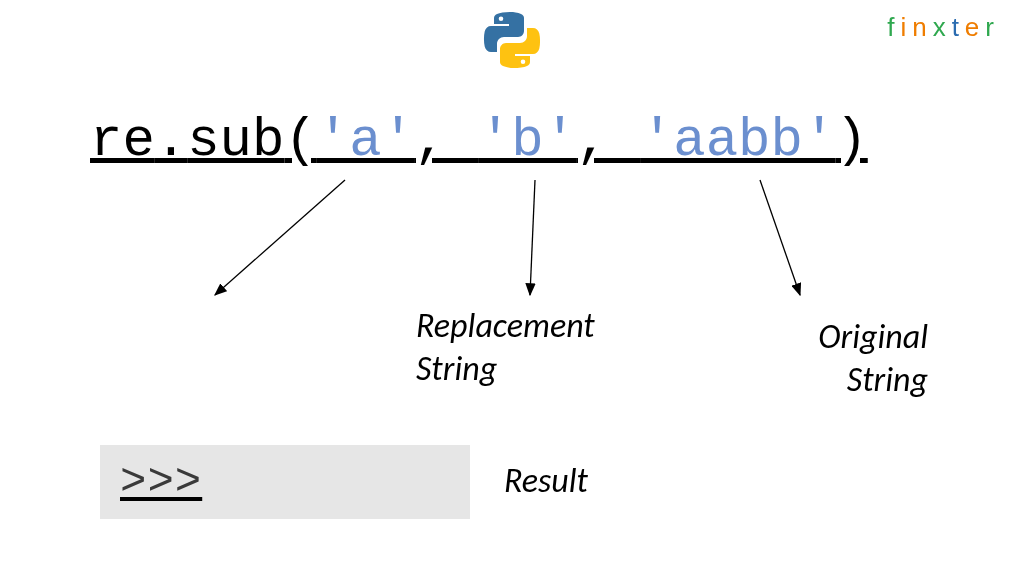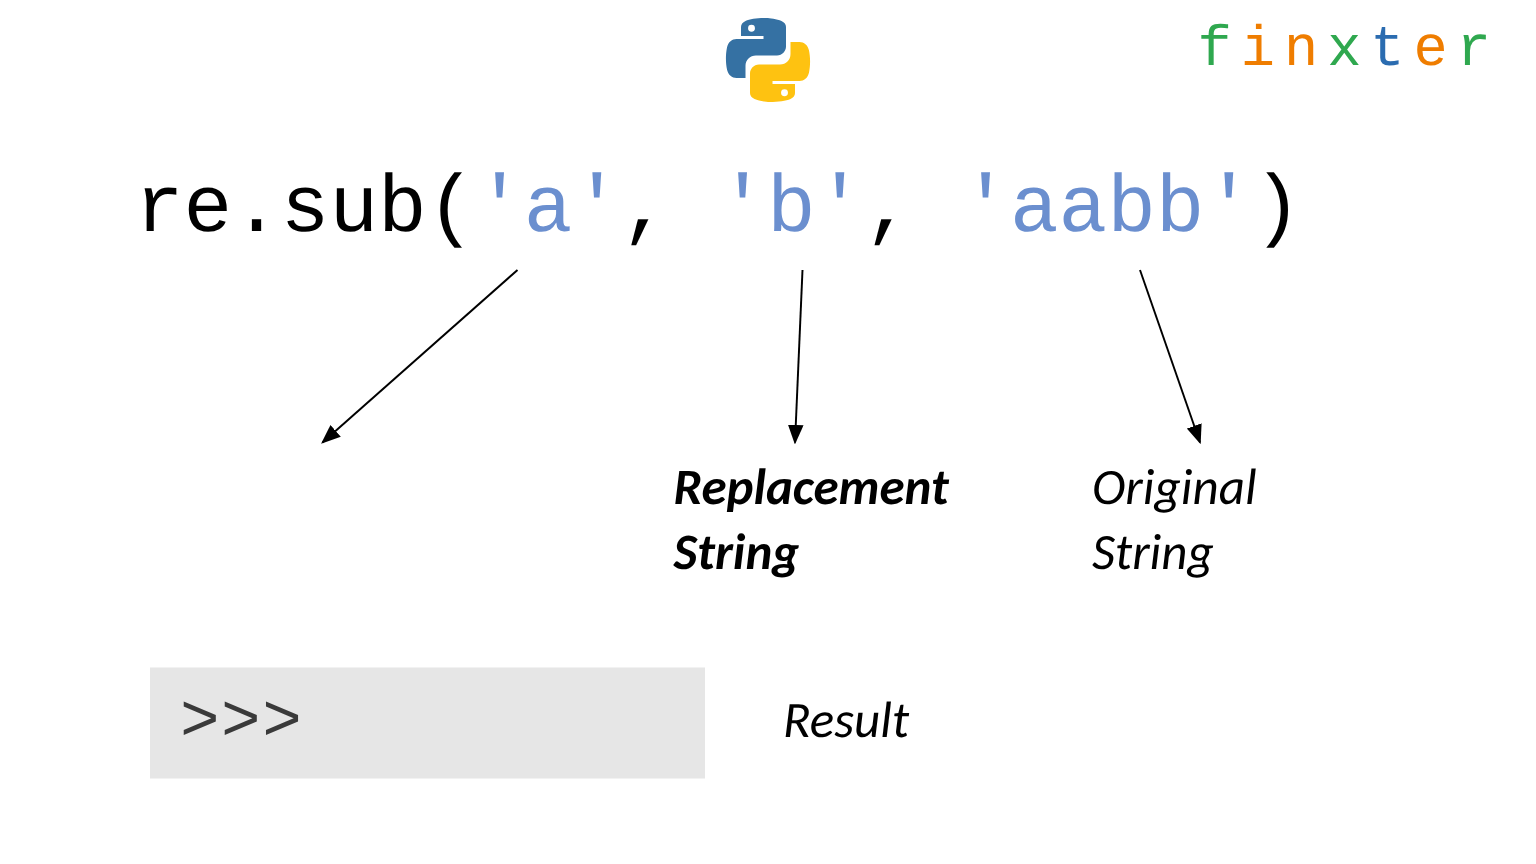--- a/index.html
+++ b/index.html
@@ -2,37 +2,37 @@
 <html><head>
 <meta charset="utf-8">
 <style>
   * { box-sizing: border-box; margin: 0; padding: 0; }
   html, body { width: 1024px; height: 576px; overflow: hidden; }
   body {
     background: #ffffff;
     font-family: Calibri, "Segoe UI", Arial, sans-serif;
     position: relative;
   }
-  .mono { font-family: "Courier New", Courier, monospace; }
+  .mono { font-family: "Courier New", Courier, monospace; text-decoration: underline; }
   .code-blue { color: #6b8fcf; }
   .code-black { color: #000000; }
 
   
   .logo-wrap {
     position: absolute;
     top: 8px; left: 0; right: 0;
     display: flex; justify-content: center;
   }
   .python-logo { width: 64px; height: 64px; }
 
   .brand {
     position: absolute;
     top: 12px; right: 24px;
-    font-family: Liberation Mono, monospace;
-    font-size: 38px;
+    font-family: Liberation Sans, sans-serif;
+    font-size: 26px;
     letter-spacing: 6px;
     font-weight: 400;
   }
   .brand span { display: inline; }
 
   
   .code-line {
     position: absolute;
     top: 110px;
     left: 90px;
@@ -50,40 +50,40 @@
 
   
   .anno {
     position: absolute;
     font-style: italic;
     font-size: 34px;
     line-height: 1.25;
     color: #000;
   }
   .anno-pattern { top: 305px; left: 92px; width: 300px; }
-  .anno-replace  { top: 305px; left: 449px; width: 260px; font-weight: bold; }
-  .anno-original { top: 305px; left: 728px; width: 200px; }
+  .anno-replace  { top: 305px; left: 416px; width: 260px; }
+  .anno-original { top: 316px; left: 728px; width: 200px; text-align: right; }
 
   
   .result-box {
     position: absolute;
     top: 445px; left: 100px;
     width: 370px; height: 74px;
     background: #e6e6e6;
     display: flex;
     align-items: center;
     padding-left: 20px;
     font-size: 44px;
   }
   .result-box .prompt { color: #3a3a3a; letter-spacing: 1px; }
   .result-box .gap { width: 36px; display: inline-block; }
 
   .result-label {
     position: absolute;
-    top: 460px; left: 522px;
+    top: 460px; left: 504px;
     font-style: italic;
     font-size: 34px;
     color: #000;
   }
 </style>
 </head>
 <body>
 
 <div class="logo-wrap">
   <svg class="python-logo" viewBox="0 0 64 64">

